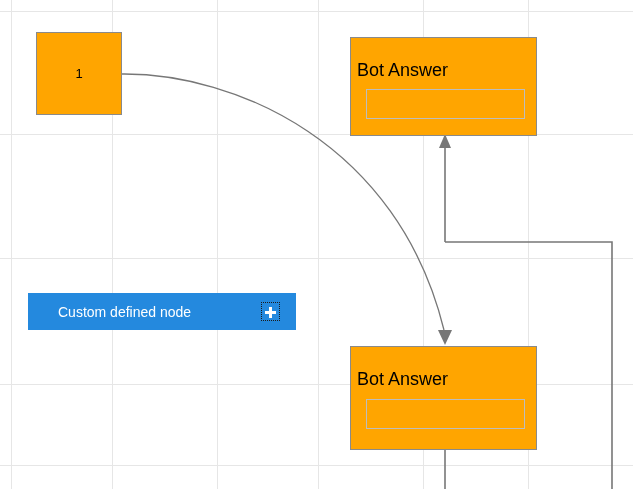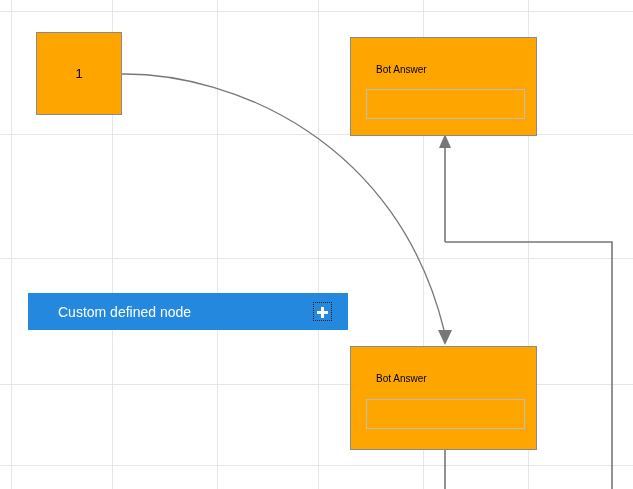--- a/index.html
+++ b/index.html
@@ -51,24 +51,24 @@
   }
   .node-num {
     display: flex;
     align-items: center;
     justify-content: center;
     color: #000000;
     font-size: 13px;
   }
   .node-title {
     position: absolute;
-    left: 25px;
+    left: 6px;
     top: 24px;
     color: #000000;
-    font-size: 10px;
+    font-size: 18px;
     line-height: 16px;
     white-space: nowrap;
   }
   .node-slot {
     position: absolute;
     left: 15px;
     box-sizing: border-box;
     border: 1px solid #bdbdbd;
     background: transparent;
   }
@@ -149,18 +149,18 @@
   <div class="node" style="left:350px; top:37px; width:187px; height:99px;">
     <div class="node-title">Bot Answer</div>
     <div class="node-slot" style="top:51px; width:159px; height:30px;"></div>
   </div>
 
   <div class="node" style="left:350px; top:346px; width:187px; height:104px;">
     <div class="node-title">Bot Answer</div>
     <div class="node-slot" style="top:52px; width:159px; height:30px;"></div>
   </div>
 
-  <div class="palette-item" style="left:28px; top:293px; width:320px; height:37px;">
+  <div class="palette-item" style="left:28px; top:293px; width:268px; height:37px;">
     <span class="palette-label">Custom defined node</span>
     <span class="plus-box"></span>
   </div>
 
 </div>
 
 </body></html>

